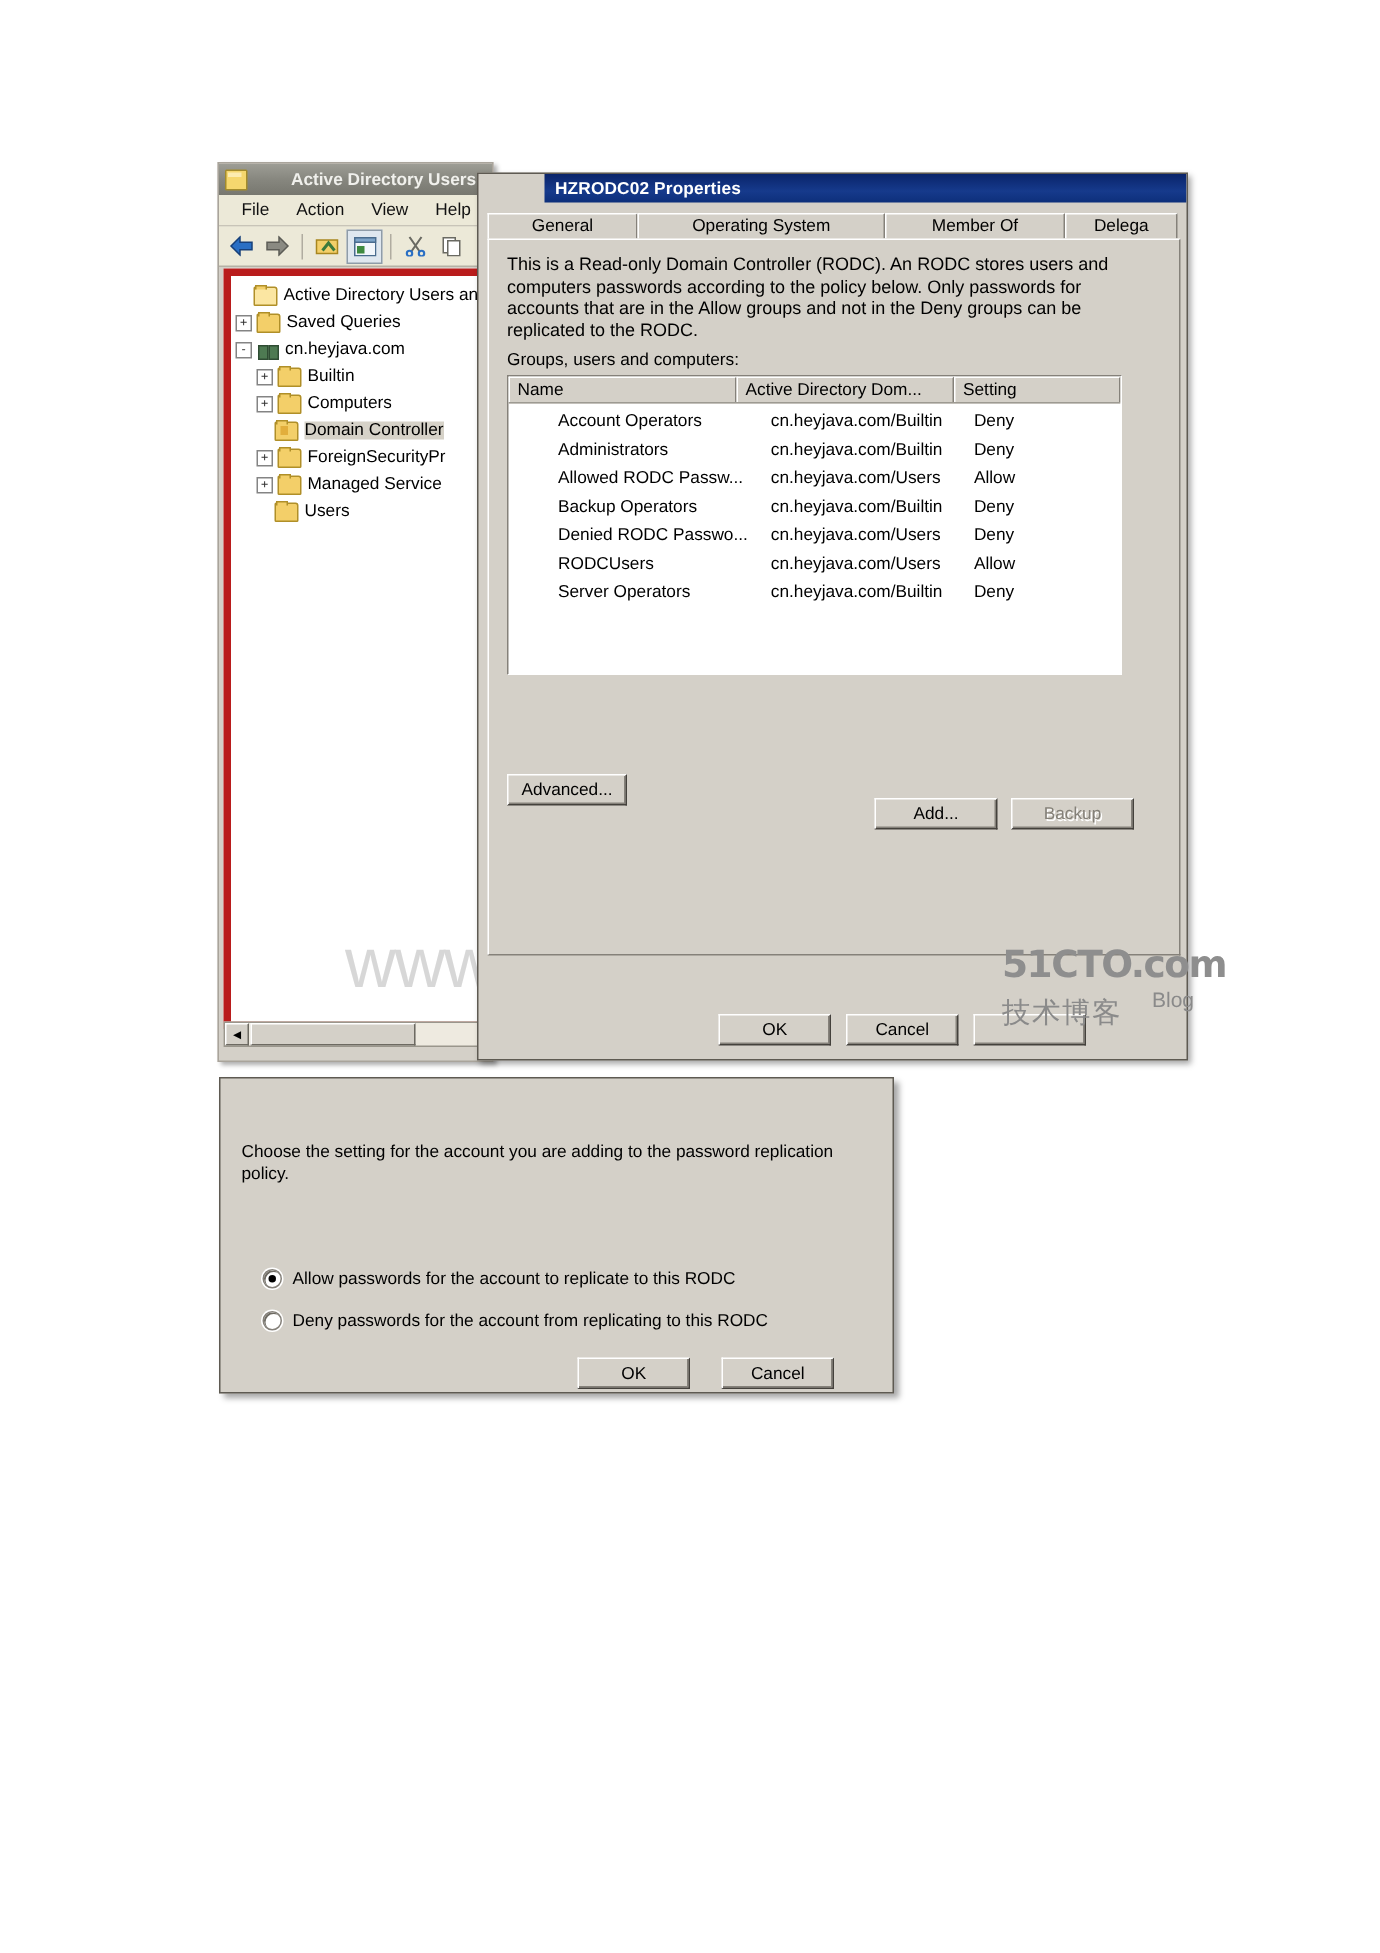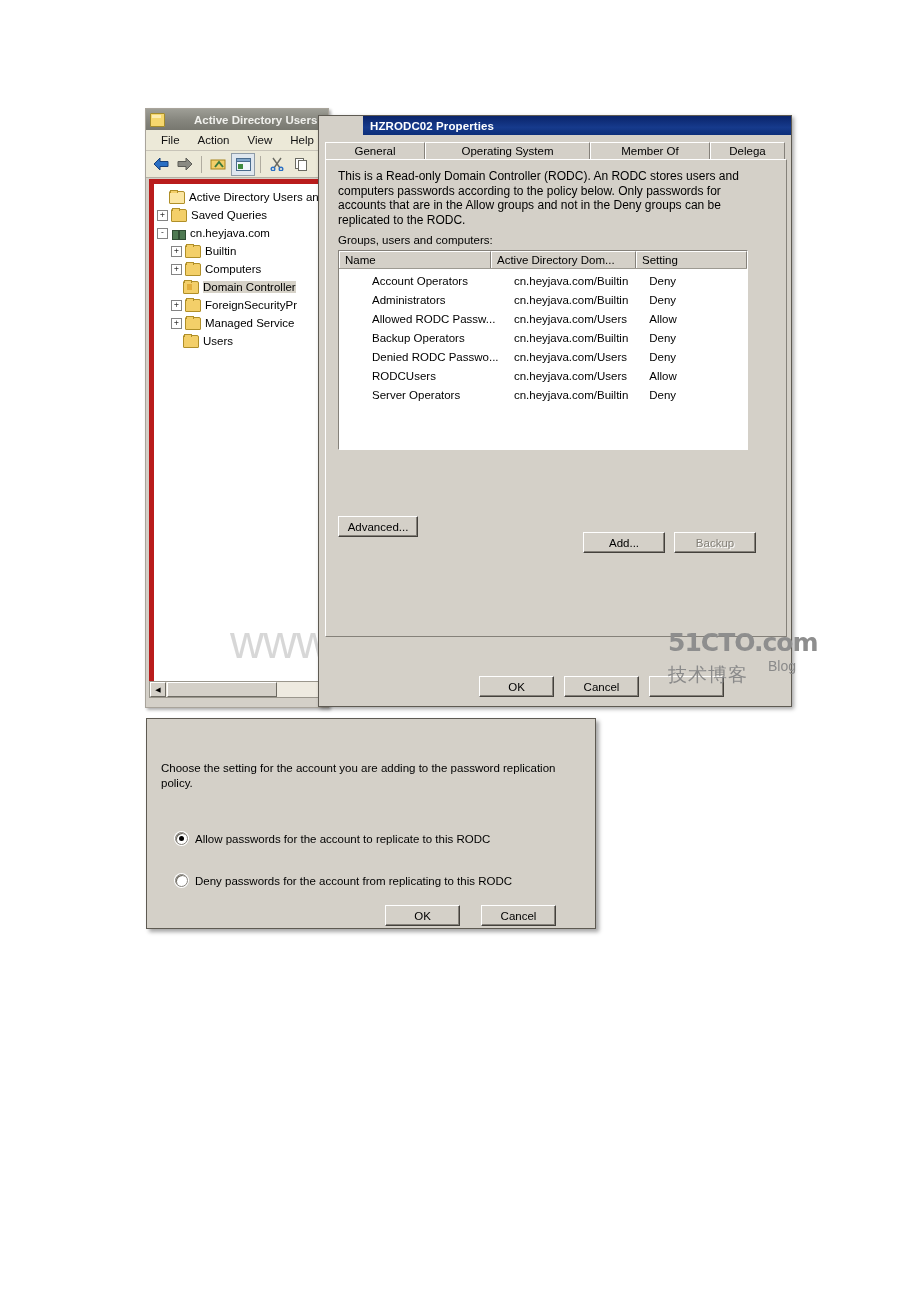--- a/index.html
+++ b/index.html
@@ -370,21 +370,21 @@
 <div class="abs" id="wm-51cto">
   <div class="l1">51CTO.com</div>
   <div class="l2">技术博客</div>
   <div class="l3">Blog</div>
 </div>
 
 <div class="abs" id="add-dialog">
 
   <div class="abs" id="add-text">Choose the setting for the account you are adding to the password replication policy.</div>
 
-  <div class="radio-row" style="top:113px;">
+  <div class="radio-row" style="top:127px;">
     <span class="radio on"></span>
     <span>Allow passwords for the account to replicate to this RODC</span>
   </div>
 
   <div class="radio-row" style="top:155px;">
     <span class="radio"></span>
     <span>Deny passwords for the account from replicating to this RODC</span>
   </div>
 
   <div class="btn" style="left:238px;">OK</div>

